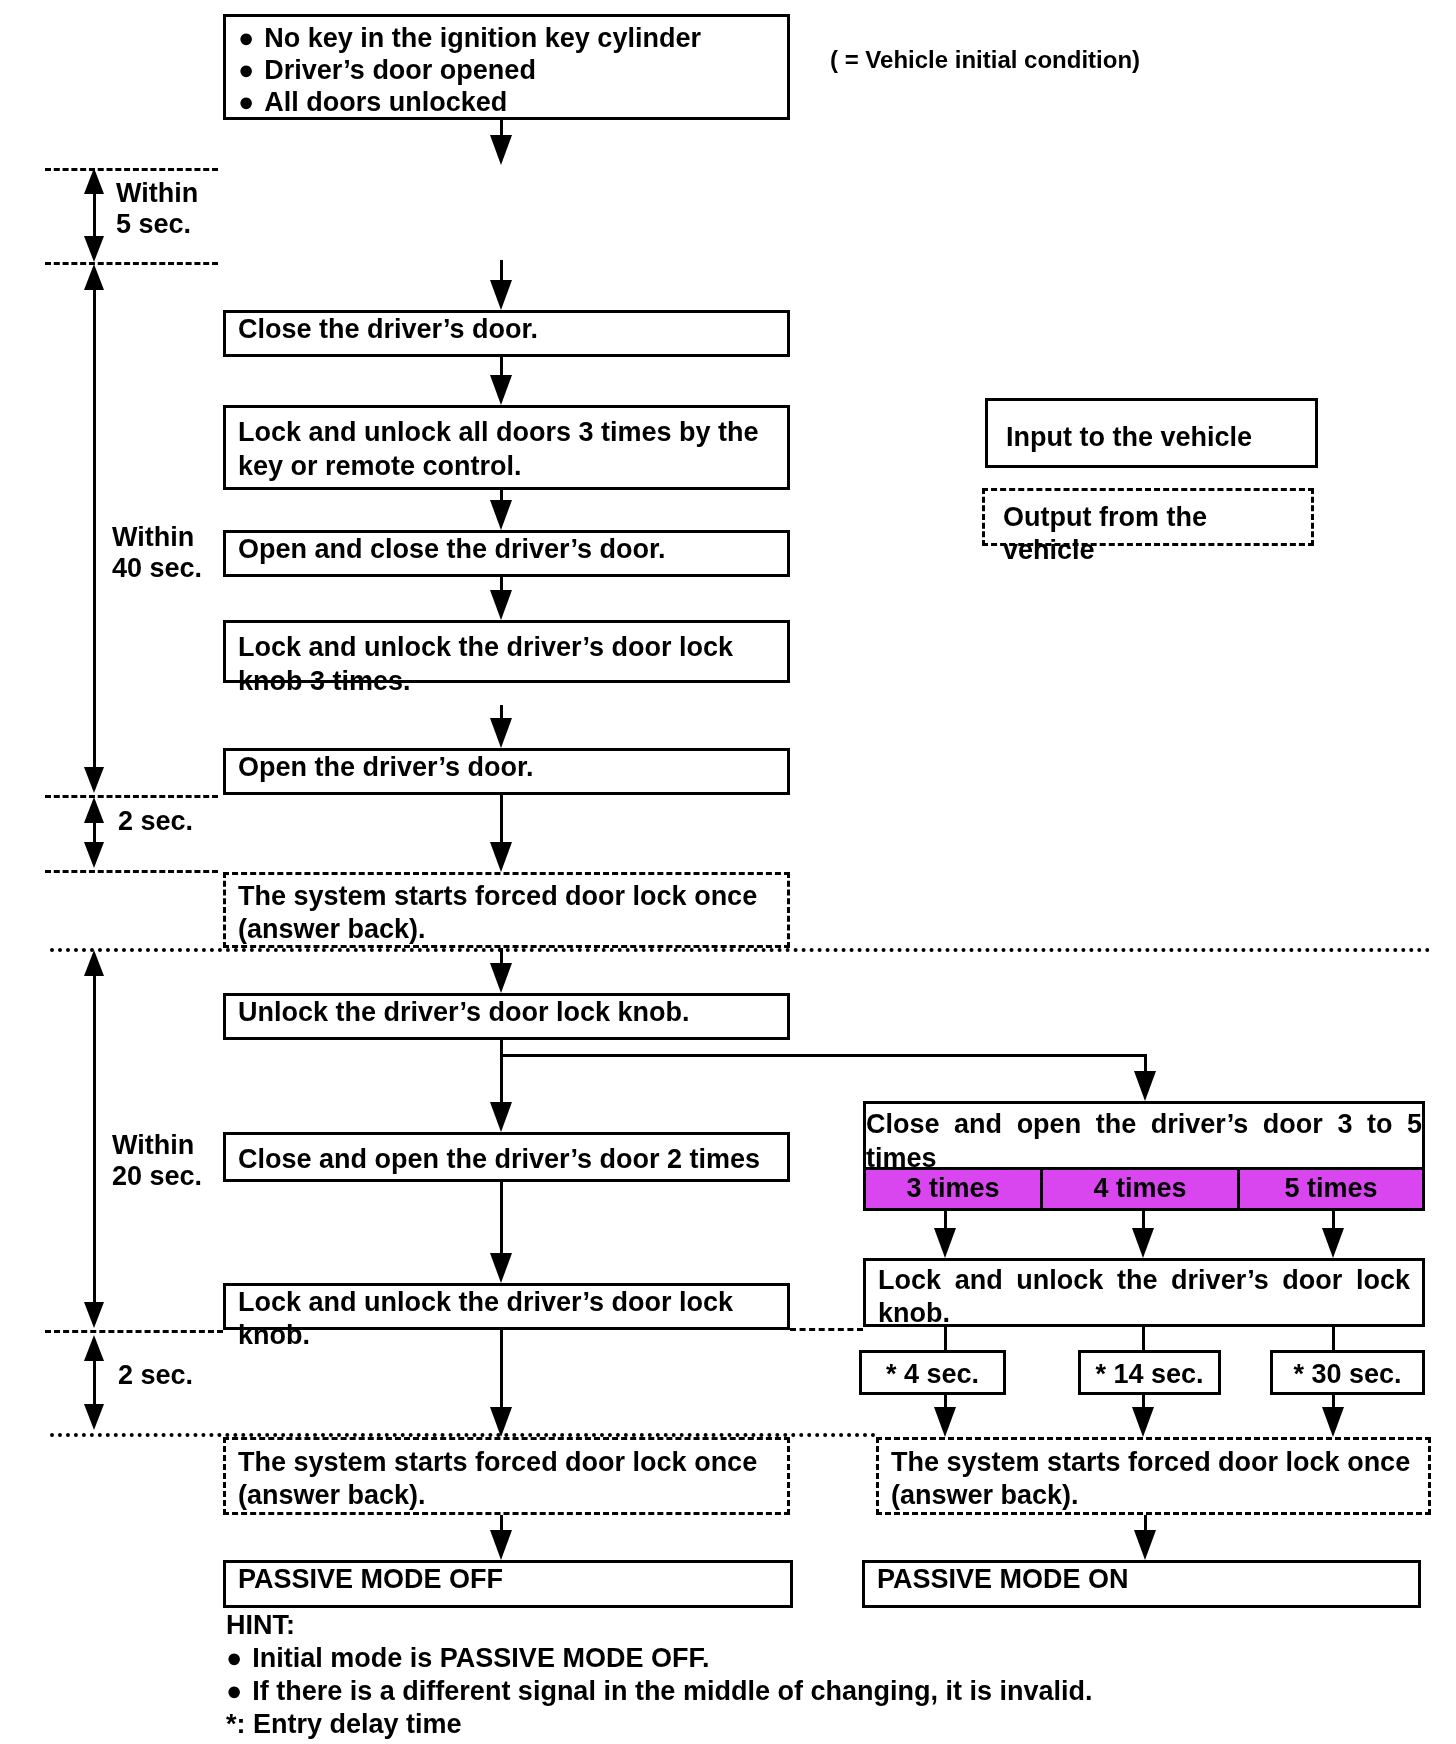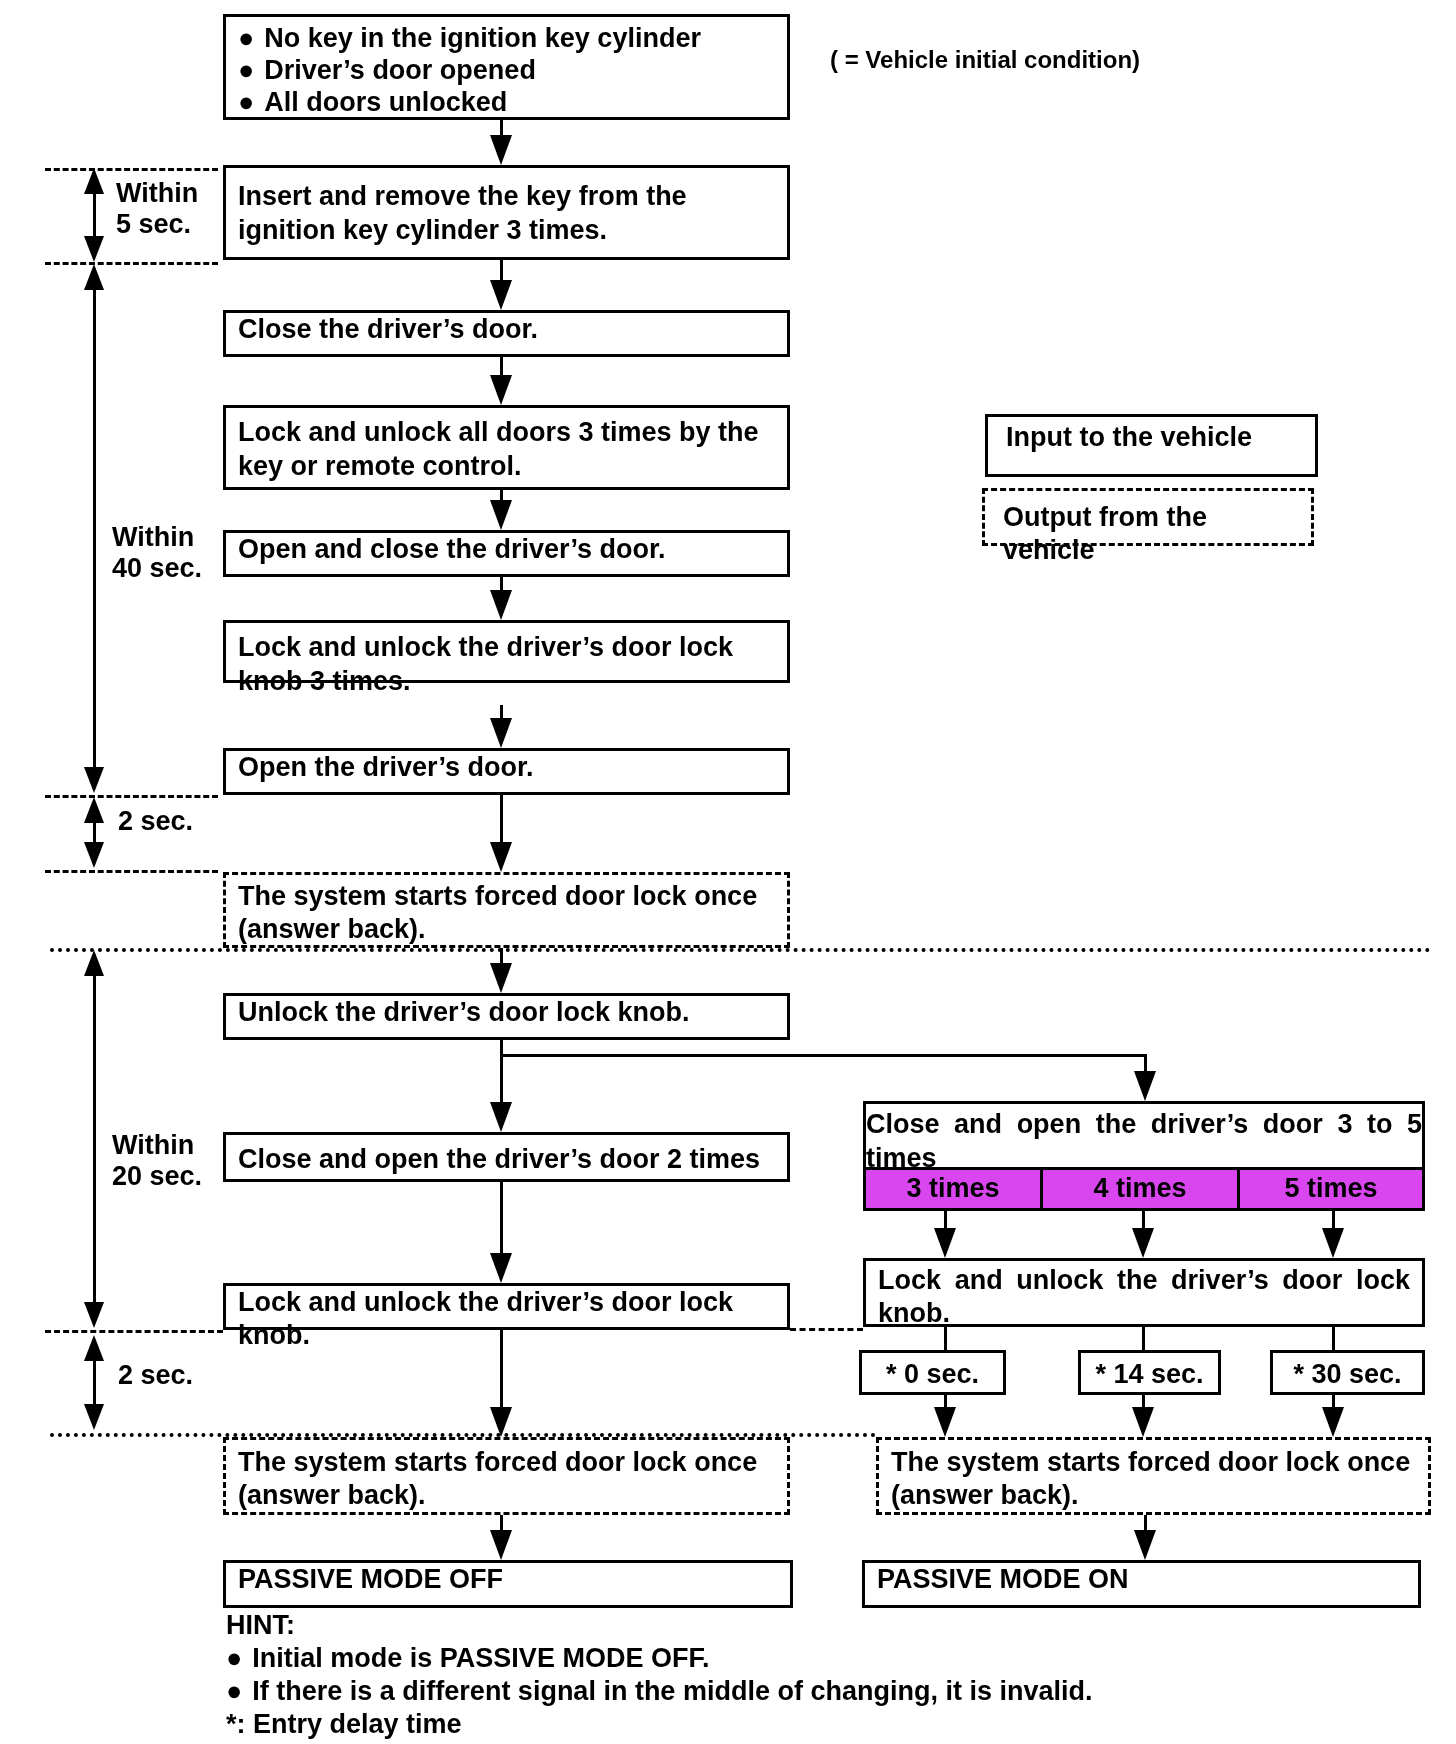--- a/index.html
+++ b/index.html
@@ -56,21 +56,20 @@
   <div class="ah-down" style="left:490px;top:135px;"></div>
 
   <div class="dashline" style="left:45px;top:168px;width:173px;"></div>
   <div class="dashline" style="left:45px;top:262px;width:173px;"></div>
   <div class="da-up" style="left:84px;top:168px;"></div>
   <div class="vline" style="left:93px;top:185px;height:60px;"></div>
   <div class="da-down" style="left:84px;top:236px;"></div>
   <div class="tlabel" style="left:116px;top:178px;">Within
 5 sec.</div>
 
-  <div class="box" style="left:223px;top:165px;width:567px;height:95px;padding:11px 12px;line-height:34px;">Insert and remove the key from the ignition key cylinder 3 times.</div>
 
   <div class="vline" style="left:500px;top:260px;height:25px;"></div>
   <div class="ah-down" style="left:490px;top:280px;"></div>
 
   <div class="da-up" style="left:84px;top:264px;"></div>
   <div class="vline" style="left:93px;top:280px;height:490px;"></div>
   <div class="da-down" style="left:84px;top:767px;"></div>
   <div class="tlabel" style="left:112px;top:522px;">Within
 40 sec.</div>
 
@@ -159,21 +158,21 @@
   <div class="vline" style="left:93px;top:1348px;height:70px;"></div>
   <div class="da-down" style="left:84px;top:1404px;"></div>
   <div class="tlabel" style="left:118px;top:1360px;">2 sec.</div>
 
   <div class="vline" style="left:500px;top:1330px;height:80px;"></div>
   <div class="ah-down" style="left:490px;top:1407px;"></div>
 
   <div class="vline" style="left:944px;top:1327px;height:23px;"></div>
   <div class="vline" style="left:1142px;top:1327px;height:23px;"></div>
   <div class="vline" style="left:1332px;top:1327px;height:23px;"></div>
-  <div class="box" style="left:859px;top:1350px;width:147px;height:45px;padding:5px 0;text-align:center;">* 0 sec.</div>
+  <div class="box" style="left:859px;top:1350px;width:147px;height:45px;padding:5px 0;text-align:center;">* 4 sec.</div>
   <div class="box" style="left:1078px;top:1350px;width:143px;height:45px;padding:5px 0;text-align:center;">* 14 sec.</div>
   <div class="box" style="left:1270px;top:1350px;width:155px;height:45px;padding:5px 0;text-align:center;">* 30 sec.</div>
   <div class="vline" style="left:944px;top:1395px;height:14px;"></div>
   <div class="ah-down" style="left:934px;top:1407px;"></div>
   <div class="vline" style="left:1142px;top:1395px;height:14px;"></div>
   <div class="ah-down" style="left:1132px;top:1407px;"></div>
   <div class="vline" style="left:1332px;top:1395px;height:14px;"></div>
   <div class="ah-down" style="left:1322px;top:1407px;"></div>
 
   <div class="dotline" style="left:50px;top:1433px;width:826px;"></div>
@@ -183,21 +182,21 @@
   <div class="box dashedbox" style="left:876px;top:1437px;width:555px;height:78px;padding:6px 12px;line-height:33px;">The system starts forced door lock once (answer back).</div>
 
   <div class="vline" style="left:500px;top:1515px;height:18px;"></div>
   <div class="ah-down" style="left:490px;top:1530px;"></div>
   <div class="vline" style="left:1144px;top:1515px;height:18px;"></div>
   <div class="ah-down" style="left:1134px;top:1530px;"></div>
 
   <div class="box" style="left:223px;top:1560px;width:570px;height:48px;">PASSIVE MODE OFF</div>
   <div class="box" style="left:862px;top:1560px;width:559px;height:48px;">PASSIVE MODE ON</div>
 
-  <div class="box" style="left:985px;top:414px;width:333px;height:63px;padding:4px 18px;">Input to the vehicle</div>
+  <div class="box" style="left:985px;top:398px;width:333px;height:70px;padding:20px 18px;">Input to the vehicle</div>
   <div class="box dashedbox" style="left:982px;top:488px;width:332px;height:58px;padding:10px 18px;">Output from the vehicle</div>
 
   <div class="hint" style="left:226px;top:1610px;">HINT:</div>
   <div class="hint bullet-row" style="left:226px;top:1643px;">
     <span>●</span>
     <span>Initial mode is PASSIVE MODE OFF.</span>
   </div>
   <div class="hint bullet-row" style="left:226px;top:1676px;">
     <span>●</span>
     <span>If there is a different signal in the middle of changing, it is invalid.</span>

